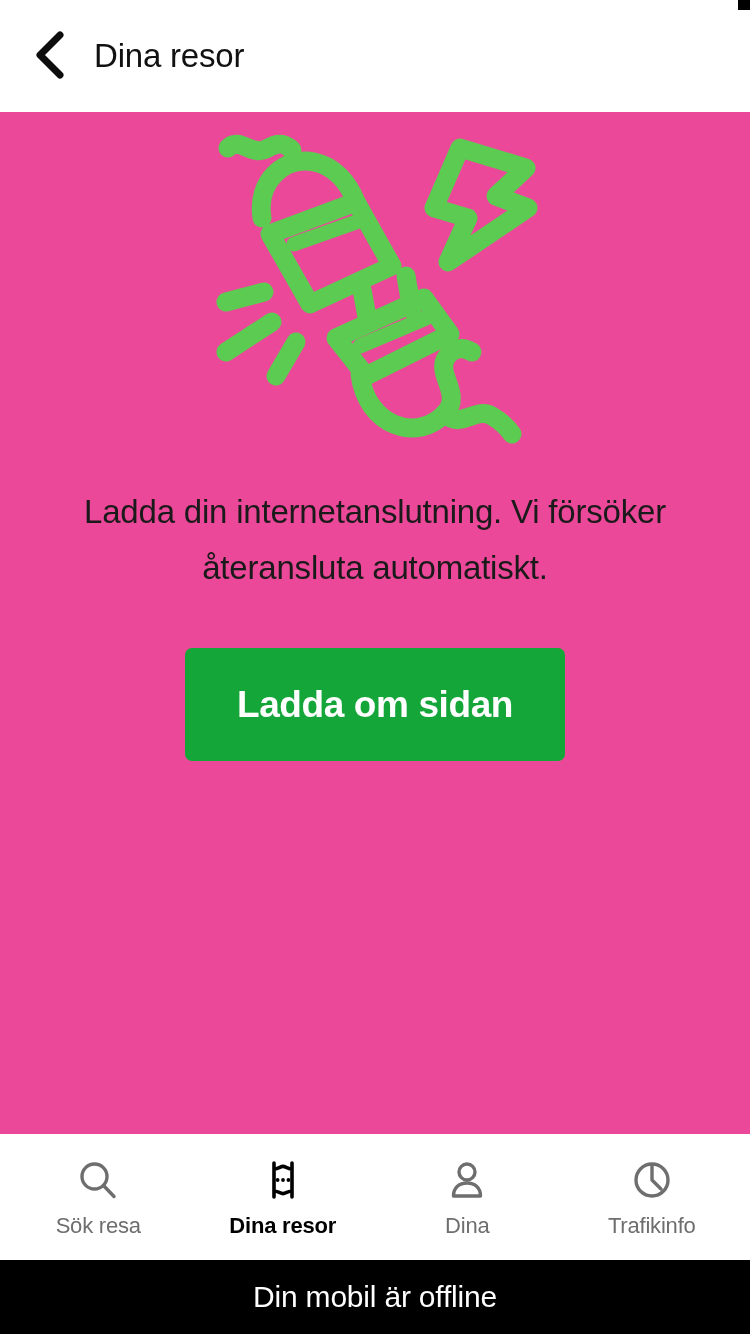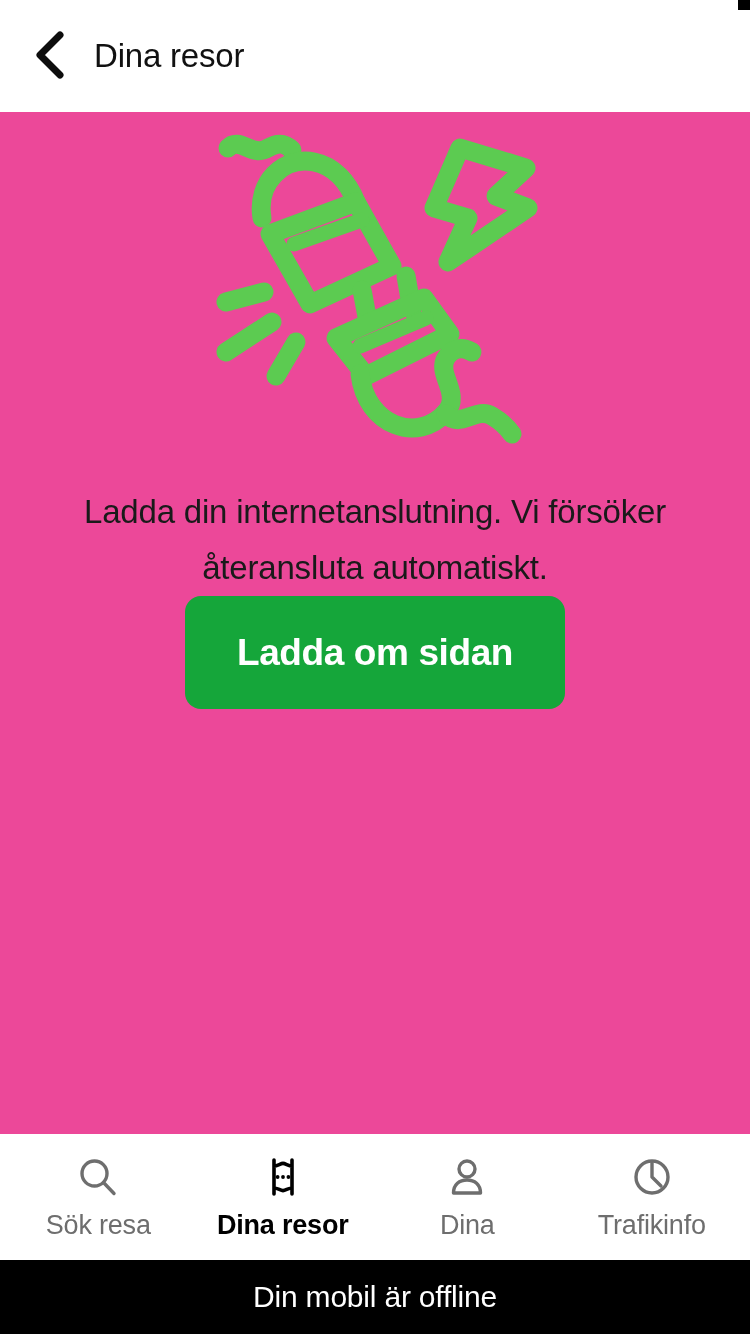--- a/index.html
+++ b/index.html
@@ -90,24 +90,25 @@
     width: 660px;
     text-align: center;
     font-size: 33px;
     font-weight: 400;
     line-height: 1.7;
     color: #1a1a1a;
     letter-spacing: -0.2px;
   }
 
   .reload-btn {
+    margin-top: 52px;
     min-width: 380px;
     height: 113px;
     border: none;
-    border-radius: 16px;
+    border-radius: 7px;
     background: #15a63a;
     color: #ffffff;
     font-family: "Liberation Sans", sans-serif;
     font-size: 37px;
     font-weight: 700;
     letter-spacing: -0.4px;
     cursor: pointer;
     padding: 0 46px;
   }
 
@@ -135,21 +136,21 @@
 
   .tab-icon {
     width: 48px;
     height: 48px;
     display: flex;
     align-items: center;
     justify-content: center;
   }
 
   .tab-label {
-    font-size: 27px;
+    font-size: 22px;
     font-weight: 400;
     color: #6e6e6e;
     letter-spacing: -0.2px;
     white-space: nowrap;
   }
 
   .tab.active .tab-label {
     color: #000000;
     font-weight: 700;
   }

